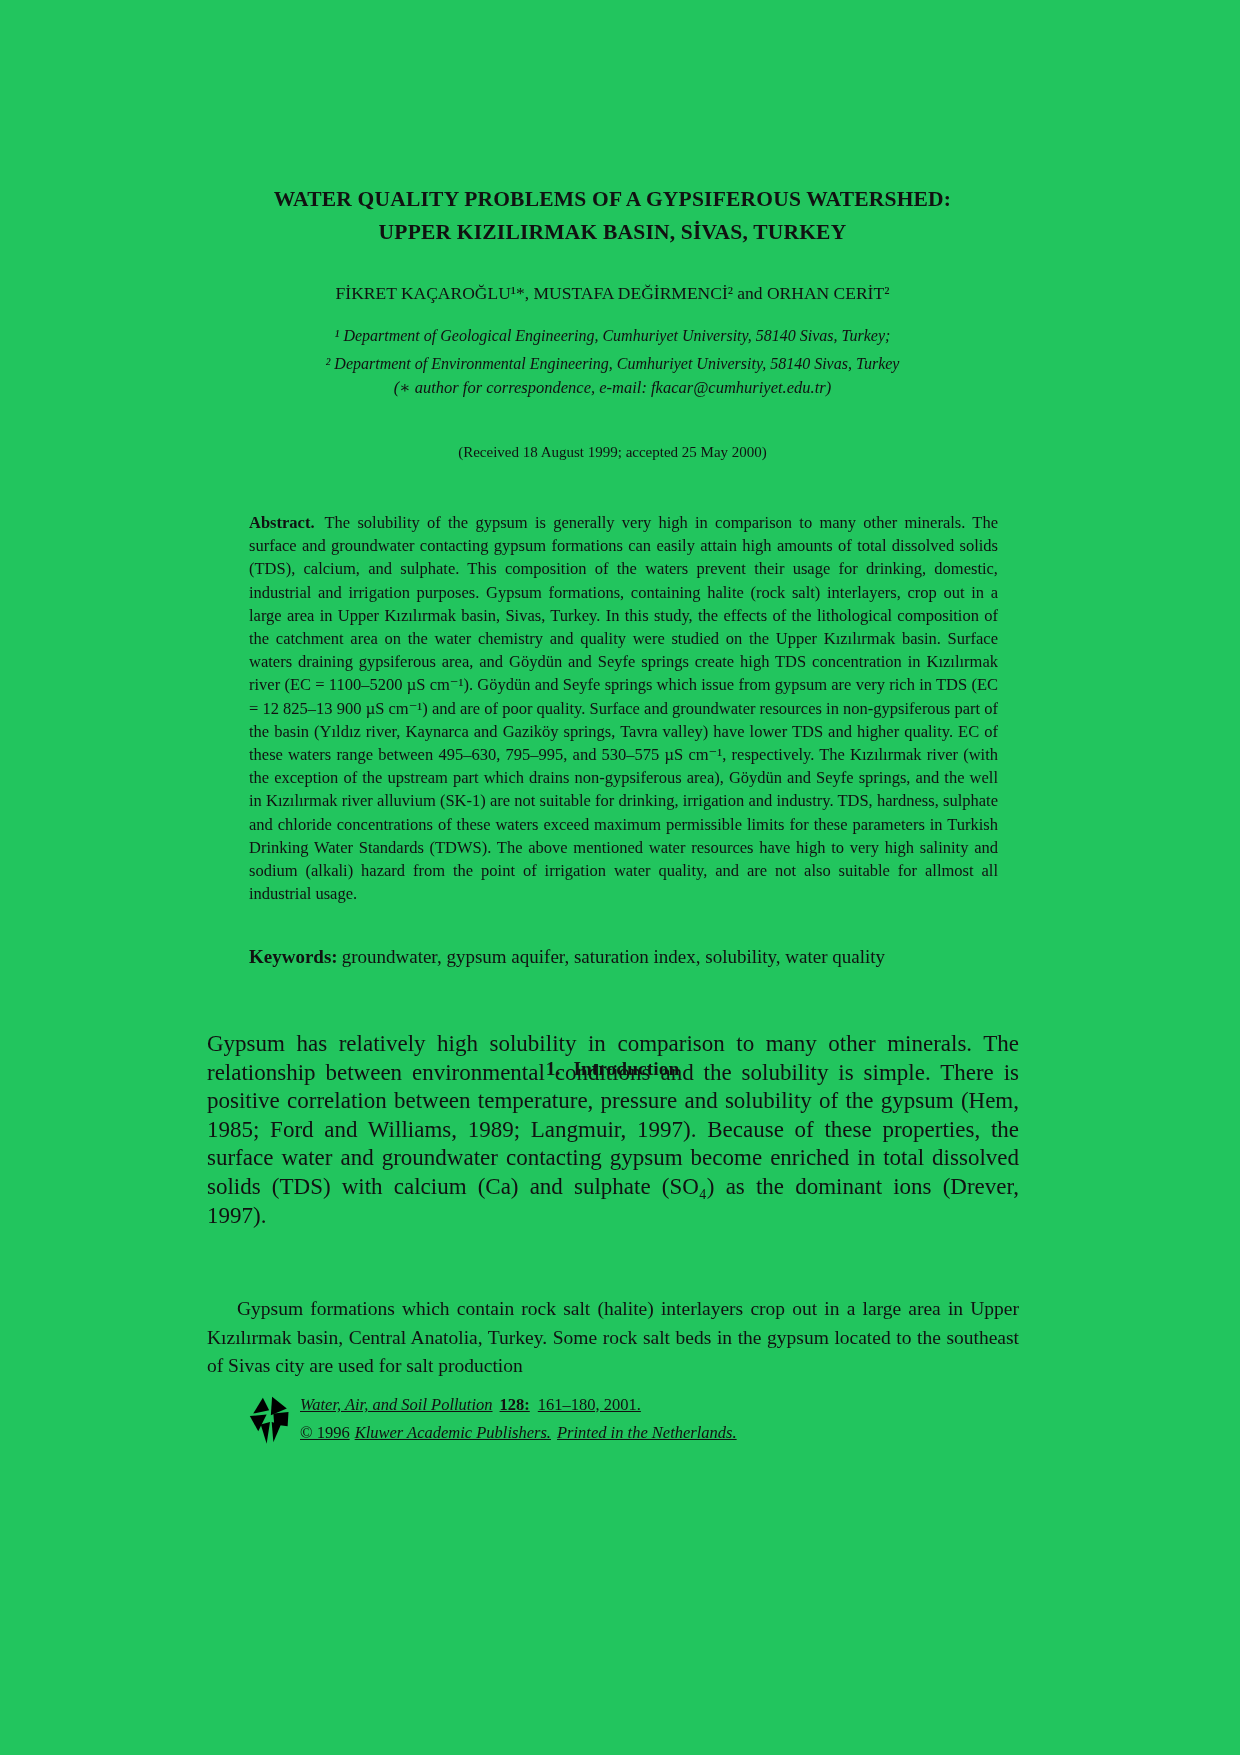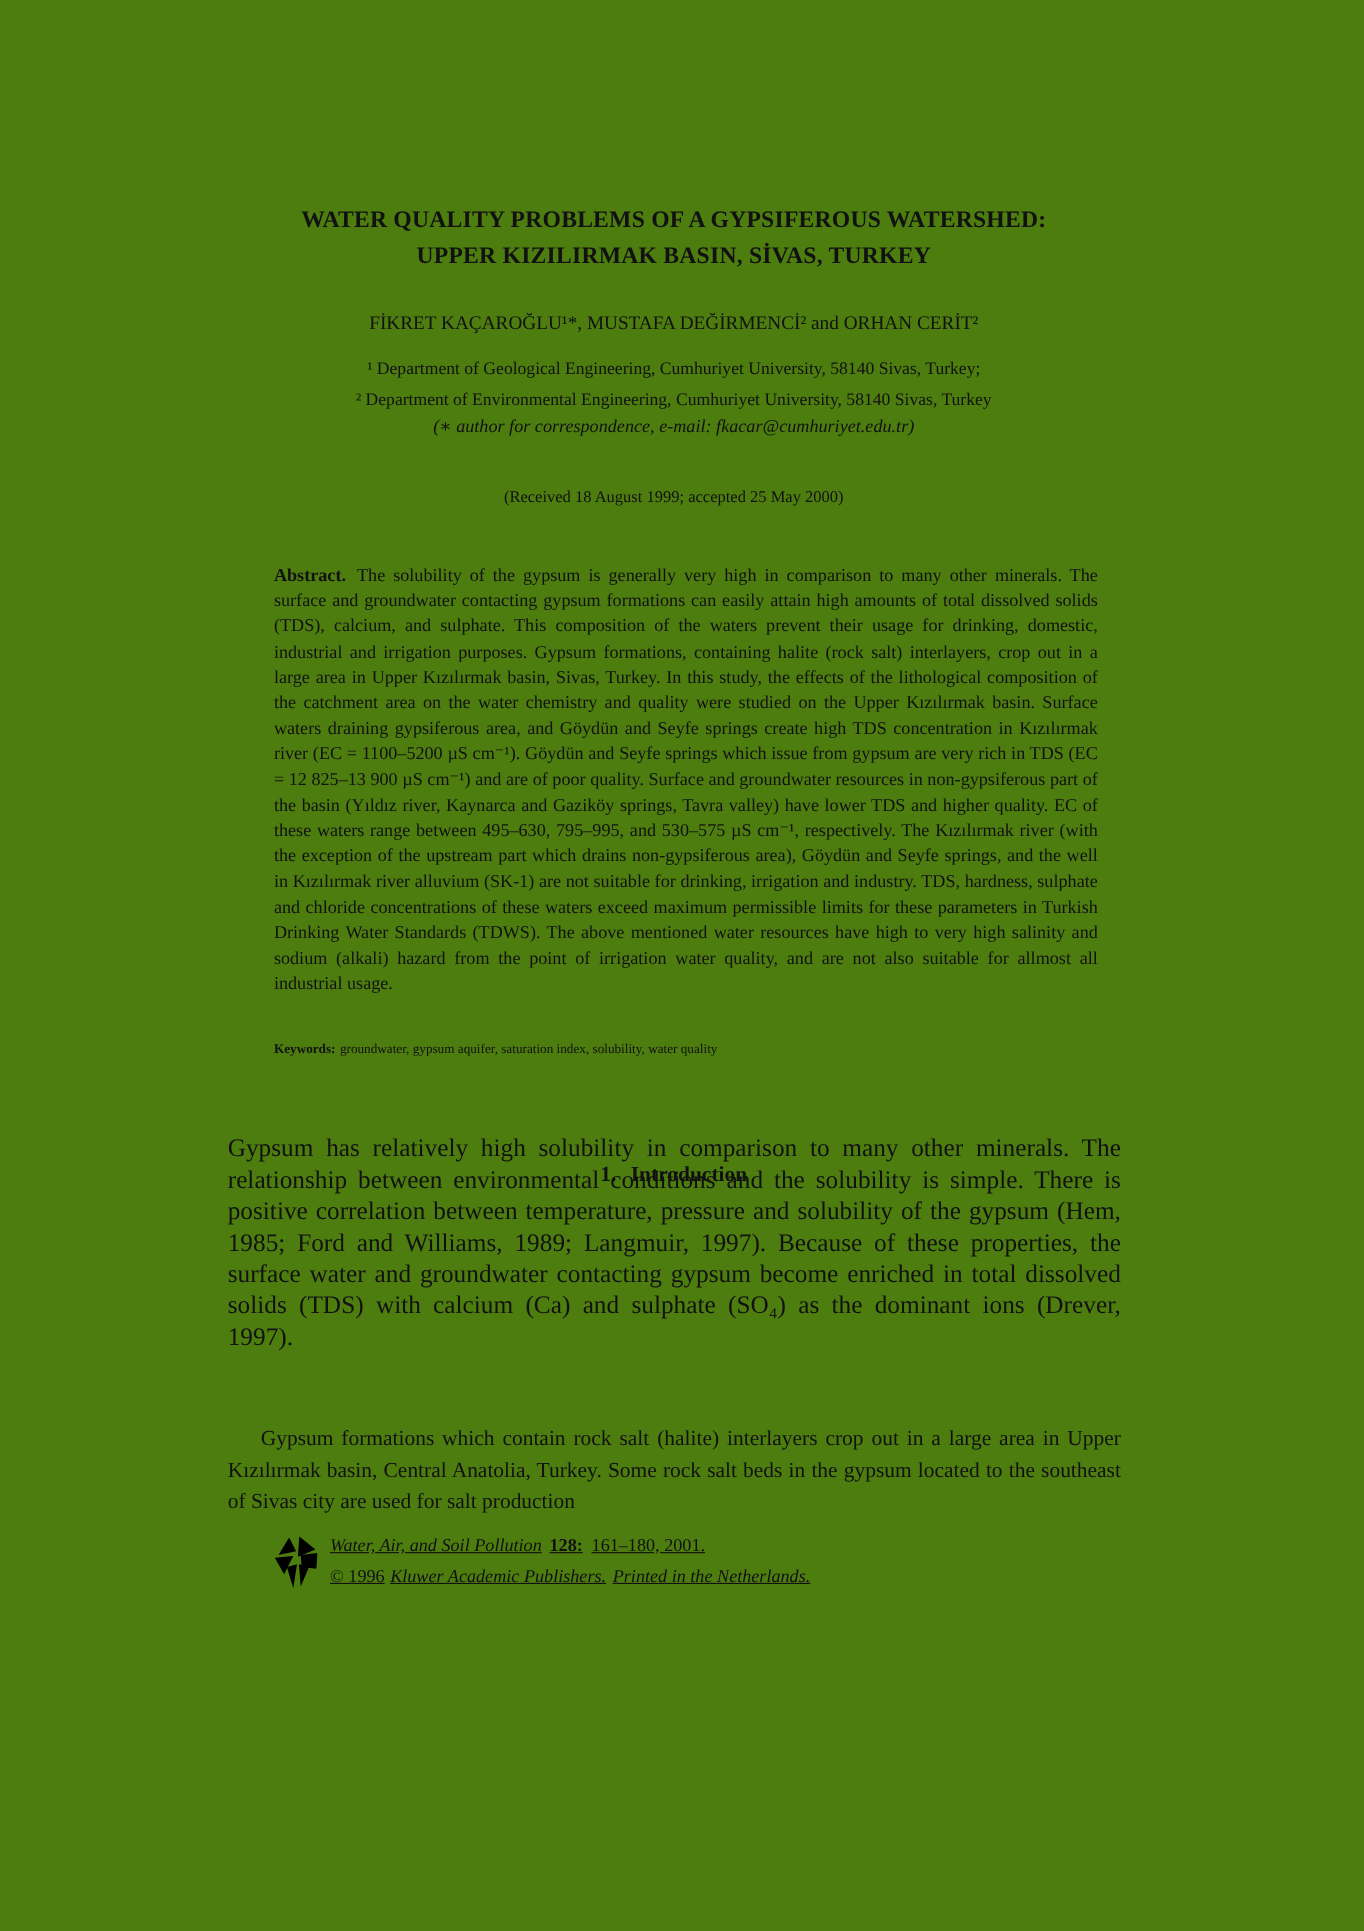--- a/index.html
+++ b/index.html
@@ -1,55 +1,55 @@
 <!DOCTYPE html>
 <html><head>
 <meta charset="utf-8">
 <style>
   html,body{margin:0;padding:0;background:#e8e8e8;}
   .page{
     position:relative;
     width:1240px;height:1755px;
-    background:#4d7c0f;
+    background:#22c55e;
     color:#111111;
     font-family:"Liberation Serif","DejaVu Serif",serif;
     overflow:hidden;
   }
   .abs{position:absolute;}
   .centered{text-align:center;}
   .title{
     left:207px;top:183px;width:811px;
     font-size:21.5px;font-weight:bold;line-height:33px;
     letter-spacing:.2px;
   }
   .authors{
     left:157px;top:282px;width:911px;
     font-size:17.5px;line-height:22px;
   }
   .affils{
     left:157px;top:322px;width:911px;
-    font-size:16px;line-height:27.5px;
+    font-size:16px;line-height:27.5px;font-style:italic;
   }
   .correspondence{
     left:207px;top:378px;width:811px;
     font-size:16.5px;font-style:italic;
   }
   .received{
     left:207px;top:444px;width:811px;
     font-size:15px;
   }
   .abstract{
     left:249px;top:511px;width:749px;
     font-size:16.5px;line-height:23.2px;
     text-align:justify;
   }
   .abstract .label{font-weight:bold;margin-right:10px;}
   .keywords{
     left:249px;top:946px;width:749px;
-    font-size:12px;
+    font-size:19px;
   }
   .keywords .label{font-weight:bold;margin-right:4px;}
   .section-heading{
     left:207px;top:1058px;width:811px;
     font-size:19.5px;font-weight:bold;
   }
   .section-heading .num{margin-right:13px;}
   .body-para1{
     left:207px;top:1030px;width:812px;
     font-size:23px;line-height:28.6px;

